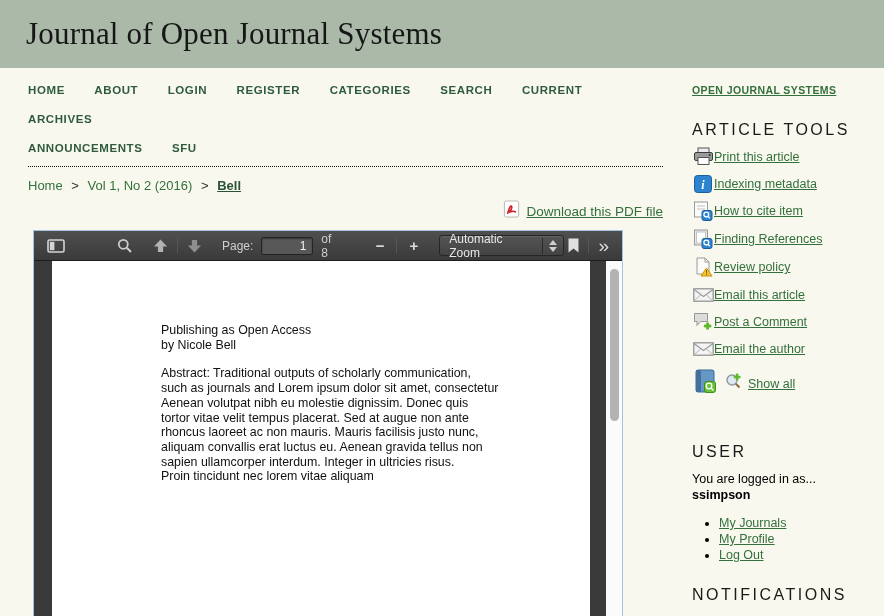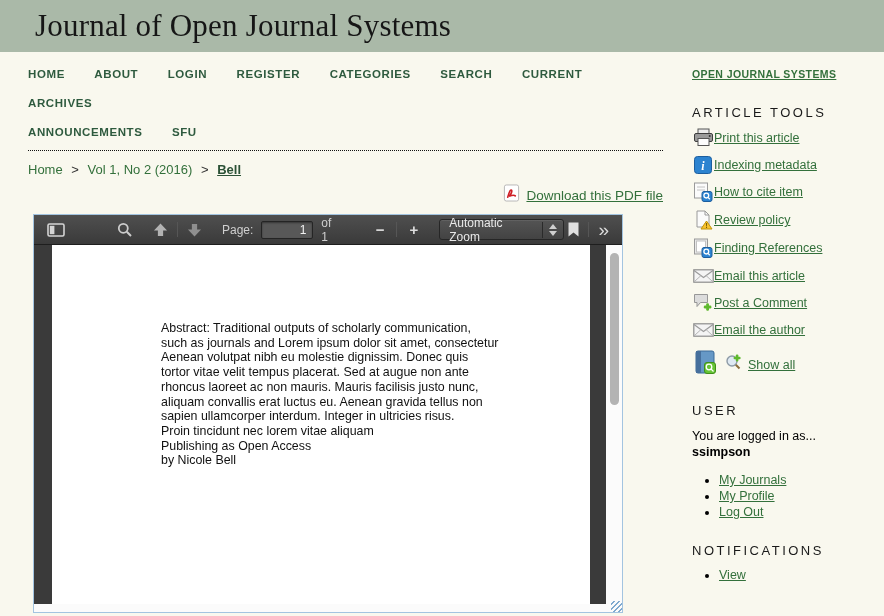--- a/index.html
+++ b/index.html
@@ -4,21 +4,21 @@
 <style>
   :root{
     --header_bg:#aab9a8; --page_bg:#f9f8ee; --link:#33703b; --navlink:#2e5a3e;
     --heading:#1a1a1a; --viewer_border:#a3c4e0; --toolbar_dark:#3c3c3c;
   }
   *{margin:0;padding:0;box-sizing:border-box;}
   html,body{width:884px;height:616px;overflow:hidden;}
   body{background:var(--page_bg);font-family:"Liberation Sans",sans-serif;}
 
   
-  .hdr{height:52px;background:var(--header_bg);display:flex;align-items:center;padding-left:35px;}
+  .hdr{height:68px;background:var(--header_bg);display:flex;align-items:center;padding-left:26px;}
   .hdr h1{font-family:"Liberation Serif",serif;font-size:31px;font-weight:normal;color:#161616;letter-spacing:.2px;}
 
   
   .cols{display:flex;}
   .leftcol{width:663px;padding-left:28px;}
   .rightcol{width:221px;padding-left:29px;padding-top:12px;}
 
   
   .nav{padding-top:7px;}
   .nav .row{line-height:27px;}
@@ -62,21 +62,21 @@
   .pdfpage .abs{margin-top:14px;}
   .vscroll{flex:0 0 16px;background:#fbfbfb;}
   .vthumb{width:9px;height:152px;background:#b3b3b3;border-radius:5px;margin:8px auto 0 auto;}
   .hstrip{flex:0 0 8px;background:#fbfbfb;position:relative;}
   .grip{position:absolute;right:0;bottom:0;width:11px;height:11px;
         background:repeating-linear-gradient(135deg,transparent 0 2px,#7fa9cf 2px 3.5px);}
 
   
   .sb a{color:var(--link);text-decoration:underline;font-size:12.5px;}
   .ojslink{font-size:10.5px !important;font-weight:bold;letter-spacing:.4px;}
-  .sbh{font-size:13px;font-weight:normal;letter-spacing:2.5px;color:var(--heading);margin-top:23px;}
+  .sbh{font-size:16px;font-weight:normal;letter-spacing:2.5px;color:var(--heading);margin-top:23px;}
   .tool{display:flex;align-items:center;margin-top:8px;min-height:19px;}
   .tool .ic{width:22px;display:flex;justify-content:center;flex:0 0 22px;}
   .relrow{display:flex;align-items:center;gap:6px;margin-top:10px;}
   .usertxt{font-size:12.5px;color:#000;margin-top:11px;}
   .uname{font-size:12.5px;font-weight:bold;margin-top:2px;}
   .sb ul{margin:14px 0 0 27px;}
   .sb li{font-size:12.5px;line-height:15px;margin-bottom:1px;color:#000;}
 </style>
 </head>
 <body>
@@ -144,21 +144,21 @@
             </svg>
         </button>
         <span class="vsep"></span>
         <button class="tbtn">
           <svg width="15" height="14" viewBox="0 0 16 14">
               <path d="M8 14 L1 6.5 H5.2 V0.5 H10.8 V6.5 H15 Z" fill="#8f8f8f"></path>
             </svg>
         </button>
         <span class="tlabel" style="margin-left:16px">Page:</span>
         <input class="pginput" value="1" style="">
-        <span class="tlabel">of 1</span>
+        <span class="tlabel">of 8</span>
         <button class="mathbtn" style="margin-left:26px">−</button>
         <span class="vsep"></span>
         <button class="mathbtn">+</button>
         <div class="zoomsel">
           <span class="lbl">Automatic Zoom</span>
           <span class="spin">
             <svg width="8" height="5" viewBox="0 0 8 5">
                 <path d="M4 0 L8 5 H0 Z" fill="#cfcfcf"></path>
               </svg>
             <svg width="8" height="5" viewBox="0 0 8 5">
@@ -171,30 +171,30 @@
               <path d="M0.5 0.5 H10.5 V14.5 L5.5 10.5 L0.5 14.5 Z" fill="#e0e0e0"></path>
             </svg>
         </button>
         <span class="vsep"></span>
         <button class="chev">»</button>
       </div>
 
       <div class="vbody">
         <div class="darkarea">
           <div class="pdfpage">
+            <div class="pre">Publishing as Open Access
+by Nicole Bell</div>
             <div class="pre abs">Abstract: Traditional outputs of scholarly communication,
 such as journals and Lorem ipsum dolor sit amet, consectetur
 Aenean volutpat nibh eu molestie dignissim. Donec quis
 tortor vitae velit tempus placerat. Sed at augue non ante
 rhoncus laoreet ac non mauris. Mauris facilisis justo nunc,
 aliquam convallis erat luctus eu. Aenean gravida tellus non
 sapien ullamcorper interdum. Integer in ultricies risus.
 Proin tincidunt nec lorem vitae aliquam</div>
-            <div class="pre">Publishing as Open Access
-by Nicole Bell</div>
           </div>
         </div>
         <div class="vscroll">
           <div class="vthumb"></div>
         </div>
       </div>
       <div class="hstrip">
         <div class="grip"></div>
       </div>
     </div>
@@ -237,41 +237,41 @@
             <rect x="9" y="9.5" width="10" height="10" rx="2" fill="#2c83d0" stroke="#1c5e9e"></rect>
             <circle cx="13.3" cy="13.6" r="2.4" fill="none" stroke="#fff" stroke-width="1.3"></circle>
             <line x1="15" y1="15.4" x2="16.8" y2="17.2" stroke="#fff" stroke-width="1.3"></line>
           </svg>
       </span>
       <a href="#">How to cite item</a>
     </div>
 
     <div class="tool">
       <span class="ic">
-        <svg width="19" height="20" viewBox="0 0 19 20">
-            <path d="M3 1 H11 L15 5 V17 H3 Z" fill="#fbfbfb" stroke="#9a9a9a"></path>
-            <path d="M11 1 L11 5 H15" fill="none" stroke="#9a9a9a"></path>
-            <path d="M12.5 11 L18 19 H7 Z" fill="#f8c22e" stroke="#c2930a"></path>
-            <text x="12.5" y="18" font-size="6.5" font-weight="bold" fill="#6b5200" text-anchor="middle" font-family="Liberation Sans,sans-serif">!</text>
-          </svg>
-      </span>
-      <a href="#">Review policy</a>
-    </div>
-
-    <div class="tool">
-      <span class="ic">
         <svg width="20" height="20" viewBox="0 0 20 20">
             <rect x="1.5" y="1" width="13" height="15" fill="#e9e9e9" stroke="#9a9a9a"></rect>
             <rect x="3.5" y="3" width="9" height="11" fill="#fff" stroke="#c2c2c2"></rect>
             <rect x="9" y="9.5" width="10" height="10" rx="2" fill="#2c83d0" stroke="#1c5e9e"></rect>
             <circle cx="13.3" cy="13.6" r="2.4" fill="none" stroke="#fff" stroke-width="1.3"></circle>
             <line x1="15" y1="15.4" x2="16.8" y2="17.2" stroke="#fff" stroke-width="1.3"></line>
           </svg>
       </span>
       <a href="#">Finding References</a>
+    </div>
+
+    <div class="tool">
+      <span class="ic">
+        <svg width="19" height="20" viewBox="0 0 19 20">
+            <path d="M3 1 H11 L15 5 V17 H3 Z" fill="#fbfbfb" stroke="#9a9a9a"></path>
+            <path d="M11 1 L11 5 H15" fill="none" stroke="#9a9a9a"></path>
+            <path d="M12.5 11 L18 19 H7 Z" fill="#f8c22e" stroke="#c2930a"></path>
+            <text x="12.5" y="18" font-size="6.5" font-weight="bold" fill="#6b5200" text-anchor="middle" font-family="Liberation Sans,sans-serif">!</text>
+          </svg>
+      </span>
+      <a href="#">Review policy</a>
     </div>
 
     <div class="tool">
       <span class="ic">
         <svg width="21" height="14" viewBox="0 0 21 14">
             <rect x="0.8" y="0.8" width="19.4" height="12.4" fill="#f4f4f4" stroke="#8d8d8d" stroke-width="1.2"></rect>
             <path d="M1 1.5 L10.5 8.5 L20 1.5" fill="none" stroke="#9b9b9b" stroke-width="1.2"></path>
             <path d="M1.5 12.5 L8 6.5 M19.5 12.5 L13 6.5" stroke="#b5b5b5"></path>
           </svg>
       </span>
@@ -314,21 +314,21 @@
         <svg width="17" height="17" viewBox="0 0 17 17">
             <circle cx="7" cy="7" r="5" fill="#dfe9f2" stroke="#8d9aa6" stroke-width="1.4"></circle>
             <line x1="10.8" y1="10.8" x2="14.5" y2="14.5" stroke="#8a6d3b" stroke-width="2"></line>
             <rect x="10.8" y="0.5" width="2.6" height="7" rx="1.1" fill="#5fb92e"></rect>
             <rect x="8.6" y="2.7" width="7" height="2.6" rx="1.1" fill="#5fb92e"></rect>
           </svg>
       </span>
       <a href="#">Show all</a>
     </div>
 
-    <h2 class="sbh" style="margin-top:23px">USER</h2>
+    <h2 class="sbh" style="margin-top:44px">USER</h2>
     <div class="usertxt">You are logged in as...</div>
     <div class="uname">ssimpson</div>
     <ul>
       <li><a href="#">My Journals</a></li>
       <li><a href="#">My Profile</a></li>
       <li><a href="#">Log Out</a></li>
     </ul>
 
     <h2 class="sbh" style="">NOTIFICATIONS</h2>
     <ul style="margin-top:10px">

